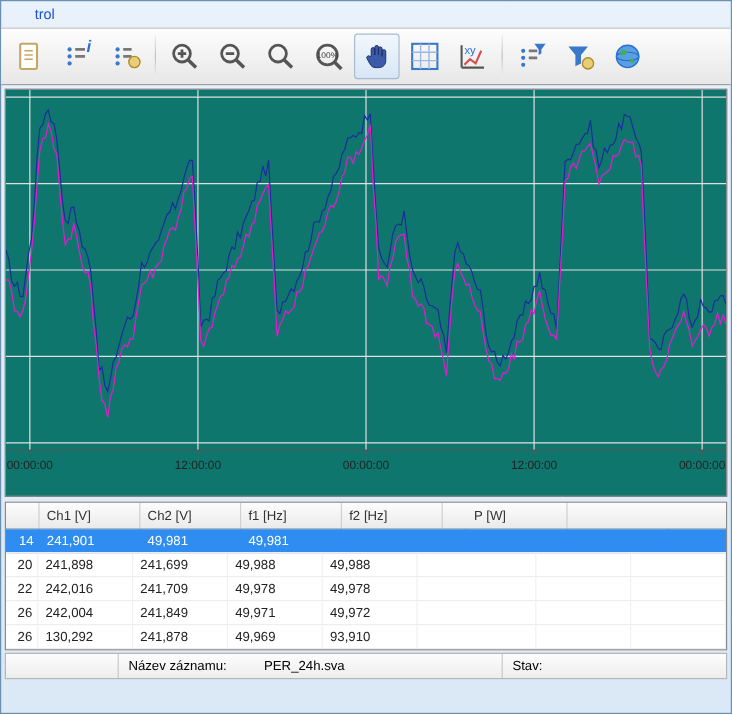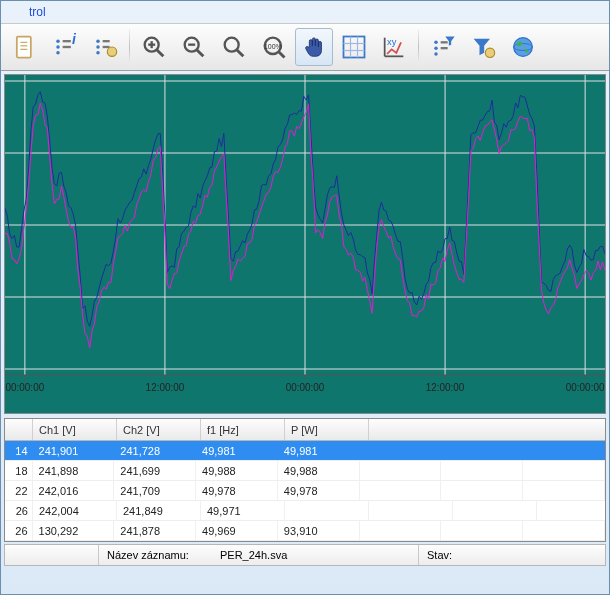--- a/index.html
+++ b/index.html
@@ -22,21 +22,21 @@
   .th { padding-left: 6px; border-right: 1px solid #d0d0d0; height: 100%; display: flex; align-items: center; color: #333; }
   .tbody .tr { display: flex; height: 20px; align-items: center; border-bottom: 1px solid #eee; }
   .td { padding-left: 6px; border-right: 1px solid #f0f0f0; height: 100%; display: flex; align-items: center; color: #222; overflow: hidden; white-space: nowrap; }
   .tr.sel { background: #2f8df2; color: #fff; }
   .tr.sel .td { color: #fff; border-right-color: #2f8df2; }
   .col0 { width: 28px; justify-content: flex-end; padding-right: 4px; }
   .col1 { width: 84px; }
   .col2 { width: 84px; }
   .col3 { width: 84px; }
   .col4 { width: 84px; }
-  .col5 { width: 84px; }
+  .col5 { width: 84px; margin-left: 20px; }
   .col6 { width: 84px; }
   .col7 { width: 84px; }
   .status { margin: 2px 3px 3px 3px; height: 22px; background: linear-gradient(#fdfdfd, #ededed); border: 1px solid #b6b6b6; display: flex; align-items: center; }
   .status .cell { padding: 0 8px; border-right: 1px solid #c9c9c9; height: 100%; display: flex; align-items: center; }
   .status .cell:first-child { width: 94px; }
   .status .cell:last-child { border-right: none; }
   .icon { width: 28px; height: 28px; }
 </style>
 </head>
 <body>
@@ -186,35 +186,35 @@
       </g>
   </svg>
 </div>
 
 <div class="table-wrap">
   <div class="thead" id="thead">
       <div class="th col0"></div>
       <div class="th col1">Ch1 [V]</div>
       <div class="th col2">Ch2 [V]</div>
       <div class="th col3">f1 [Hz]</div>
+      <div class="th col4">f2 [Hz]</div>
       <div class="th col5">P [W]</div>
     </div>
   <div class="tbody" id="tbody">
       <div class="tr sel">
         <div class="td col0">14</div>
         <div class="td col1">241,901</div>
-        <div class="td col2">241,728</div>
         <div class="td col3">49,981</div>
         <div class="td col4">49,981</div>
         <div class="td col5"></div>
         <div class="td col6"></div>
         <div class="td col7"></div>
       </div>
       <div class="tr">
-        <div class="td col0">18</div>
+        <div class="td col0">20</div>
         <div class="td col1">241,898</div>
         <div class="td col2">241,699</div>
         <div class="td col3">49,988</div>
         <div class="td col4">49,988</div>
         <div class="td col5"></div>
         <div class="td col6"></div>
         <div class="td col7"></div>
       </div>
       <div class="tr">
         <div class="td col0">22</div>
@@ -224,20 +224,21 @@
         <div class="td col4">49,978</div>
         <div class="td col5"></div>
         <div class="td col6"></div>
         <div class="td col7"></div>
       </div>
       <div class="tr">
         <div class="td col0">26</div>
         <div class="td col1">242,004</div>
         <div class="td col2">241,849</div>
         <div class="td col3">49,971</div>
+        <div class="td col4">49,972</div>
         <div class="td col5"></div>
         <div class="td col6"></div>
         <div class="td col7"></div>
       </div>
       <div class="tr">
         <div class="td col0">26</div>
         <div class="td col1">130,292</div>
         <div class="td col2">241,878</div>
         <div class="td col3">49,969</div>
         <div class="td col4">93,910</div>

